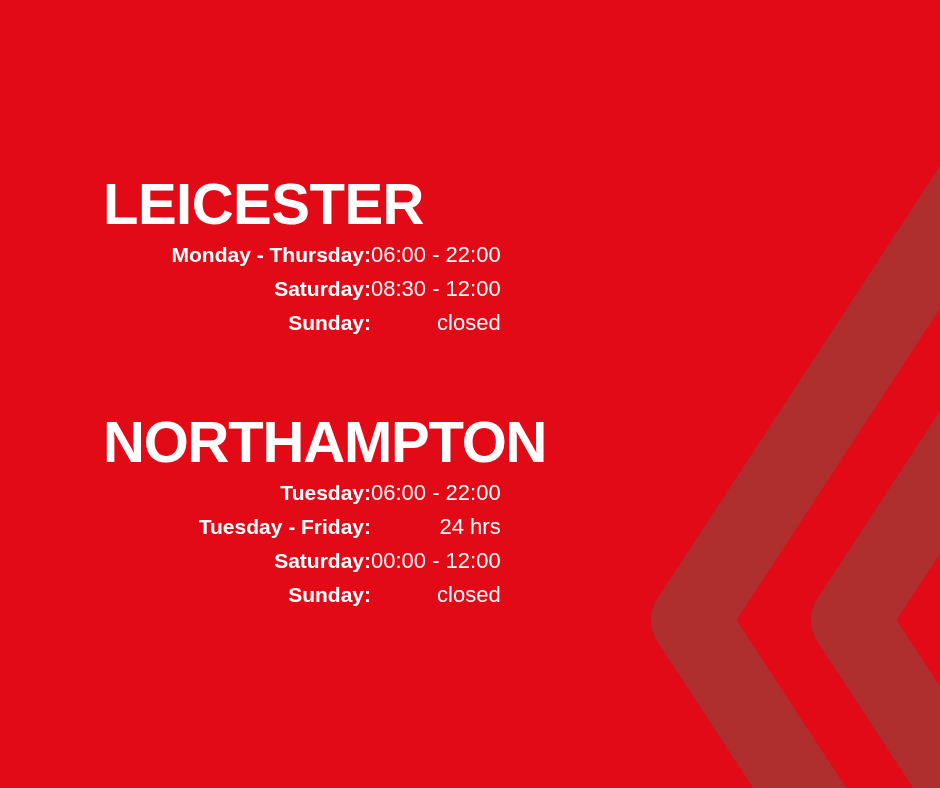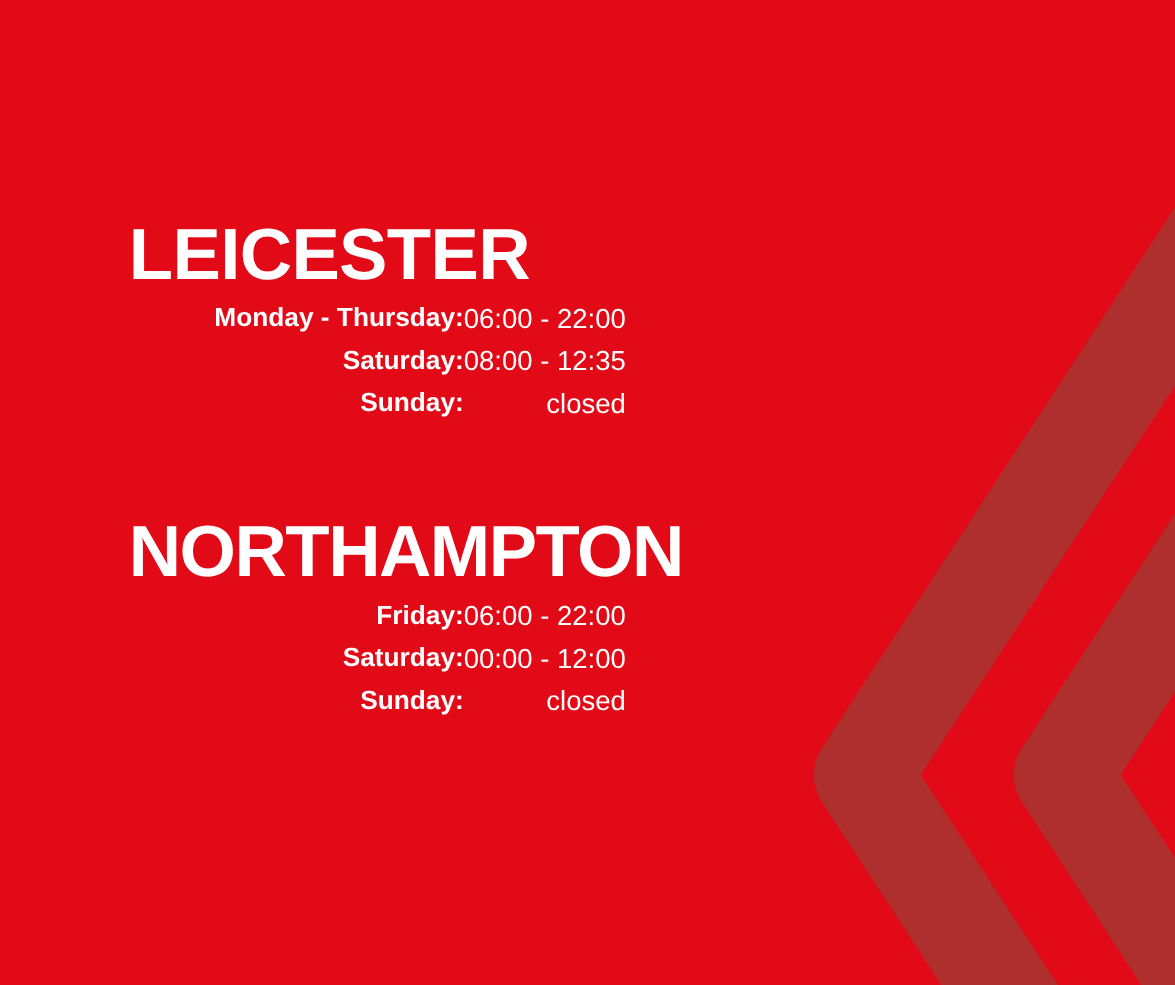--- a/index.html
+++ b/index.html
@@ -100,37 +100,41 @@
     <section class="location-block" id="block-leicester">
       <h1 class="location-title" id="title-leicester">LEICESTER</h1>
       <table class="hours-table">
         <tbody>
           <tr class="hours-row">
             <td class="day-label">Monday - Thursday:</td>
             <td class="hours-value">06:00 - 22:00</td>
           </tr>
           <tr class="hours-row">
             <td class="day-label">Saturday:</td>
-            <td class="hours-value">08:00 - 12:35</td>
+            <td class="hours-value">08:30 - 12:00</td>
           </tr>
           <tr class="hours-row">
             <td class="day-label">Sunday:</td>
             <td class="hours-value">closed</td>
           </tr>
         </tbody>
       </table>
     </section>
 
     <section class="location-block" id="block-northampton">
       <h1 class="location-title" id="title-northampton">NORTHAMPTON</h1>
       <table class="hours-table">
         <tbody>
           <tr class="hours-row">
-            <td class="day-label">Friday:</td>
+            <td class="day-label">Tuesday:</td>
             <td class="hours-value">06:00 - 22:00</td>
+          </tr>
+          <tr class="hours-row">
+            <td class="day-label">Tuesday - Friday:</td>
+            <td class="hours-value">24 hrs</td>
           </tr>
           <tr class="hours-row">
             <td class="day-label">Saturday:</td>
             <td class="hours-value">00:00 - 12:00</td>
           </tr>
           <tr class="hours-row">
             <td class="day-label">Sunday:</td>
             <td class="hours-value">closed</td>
           </tr>
         </tbody>

